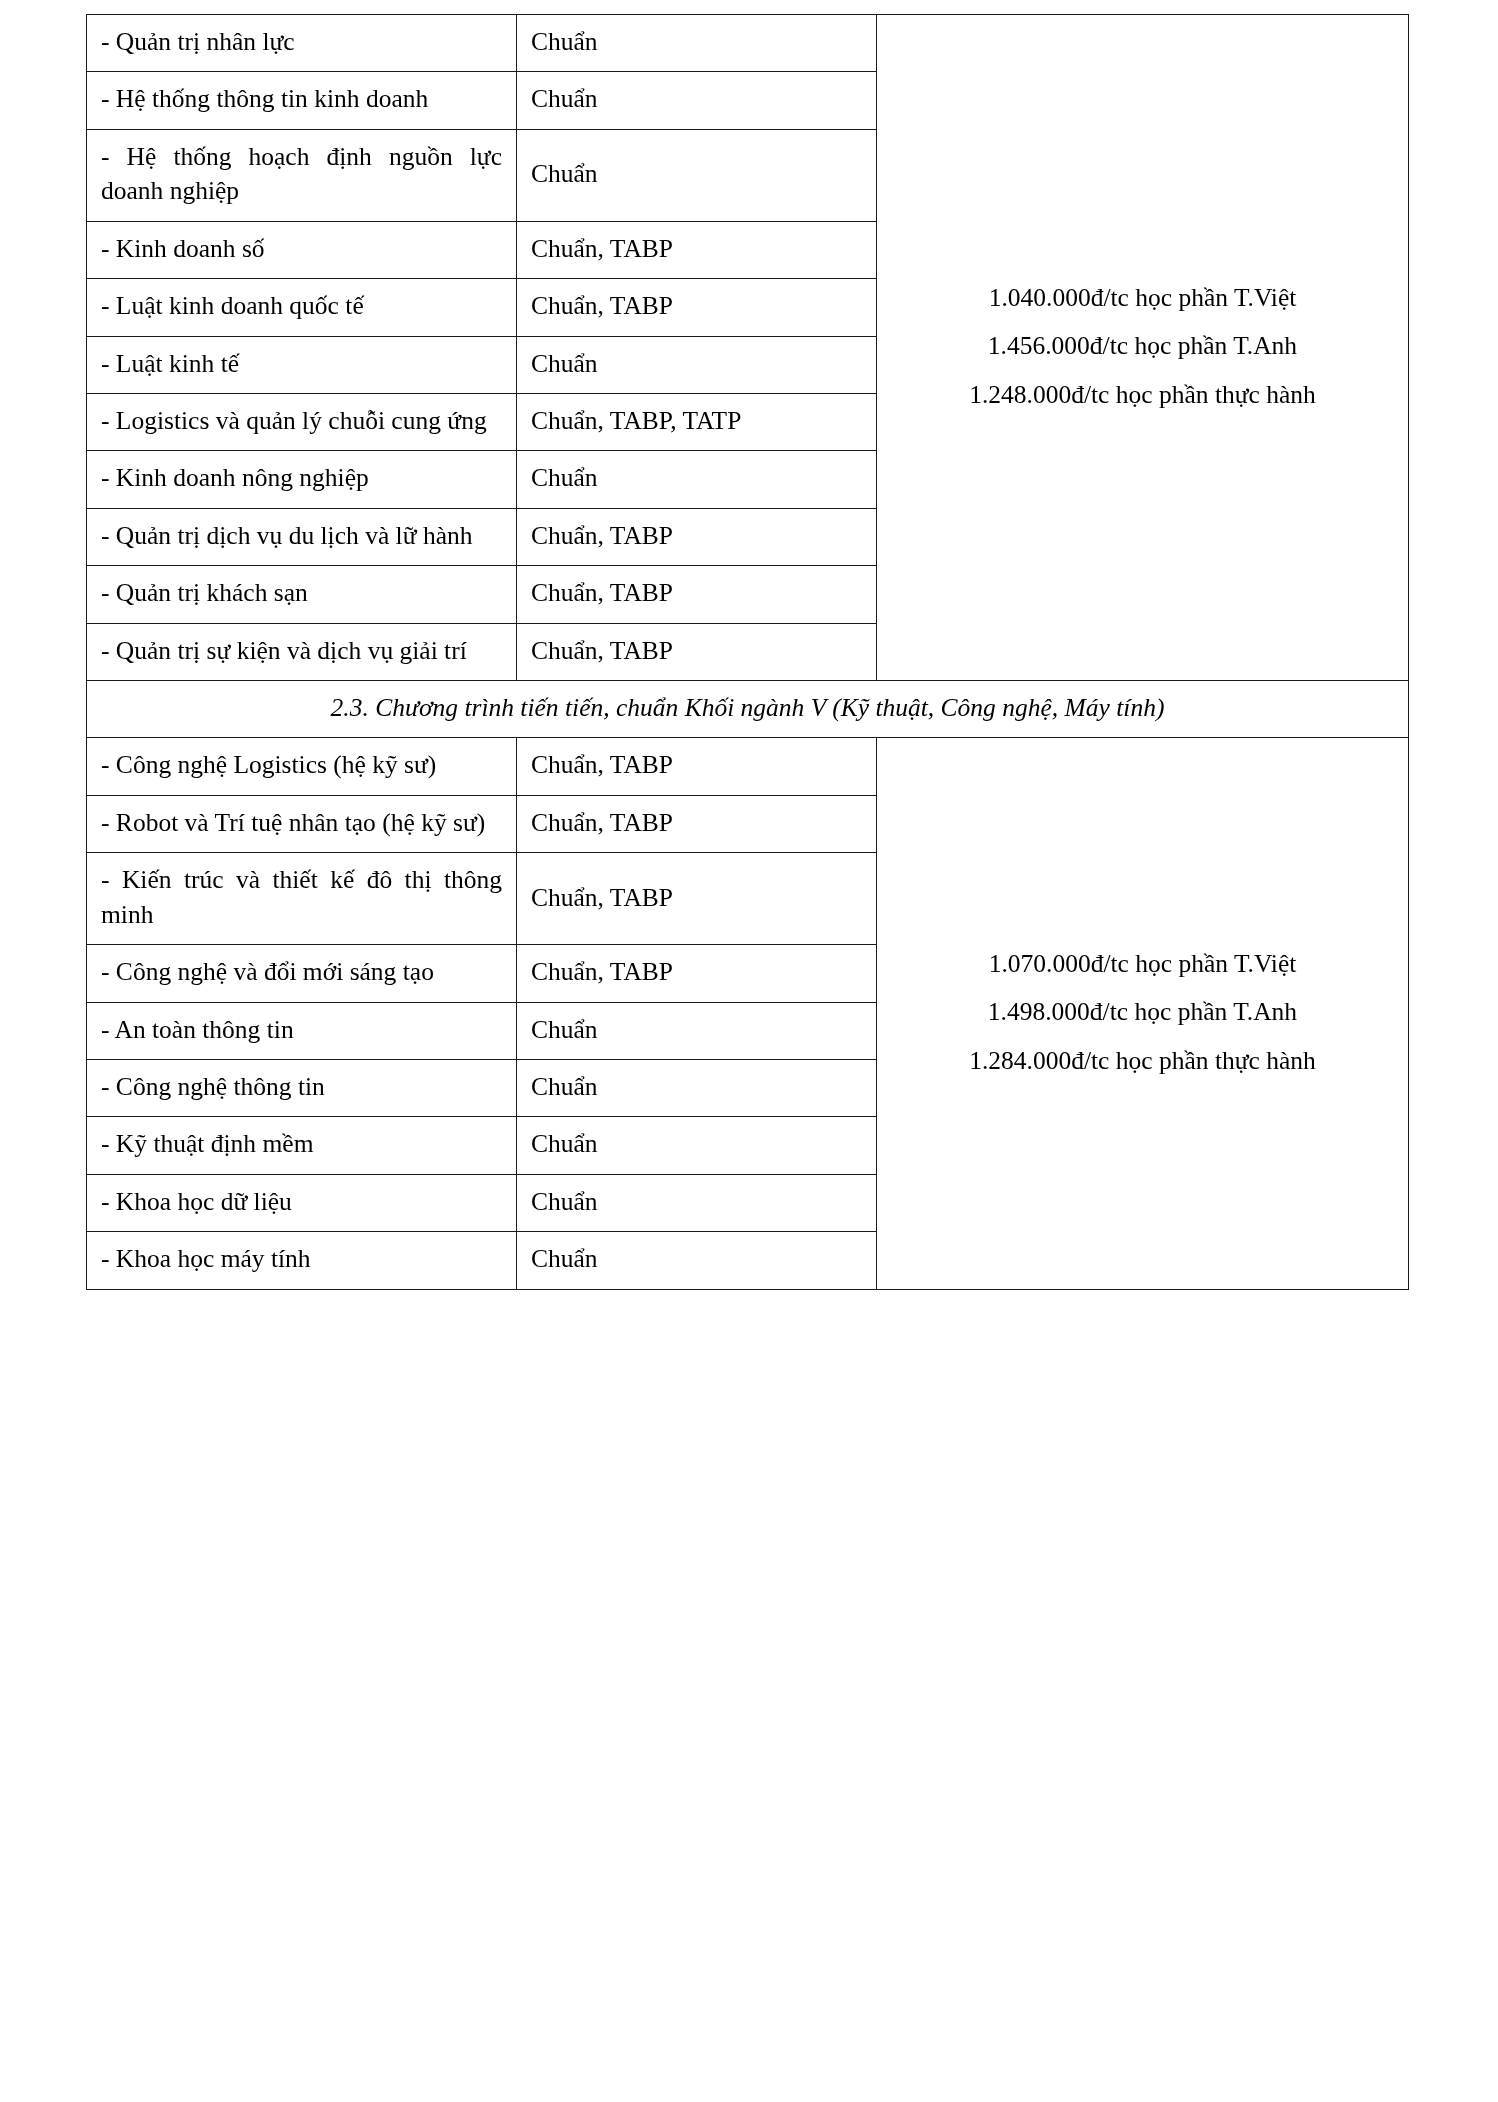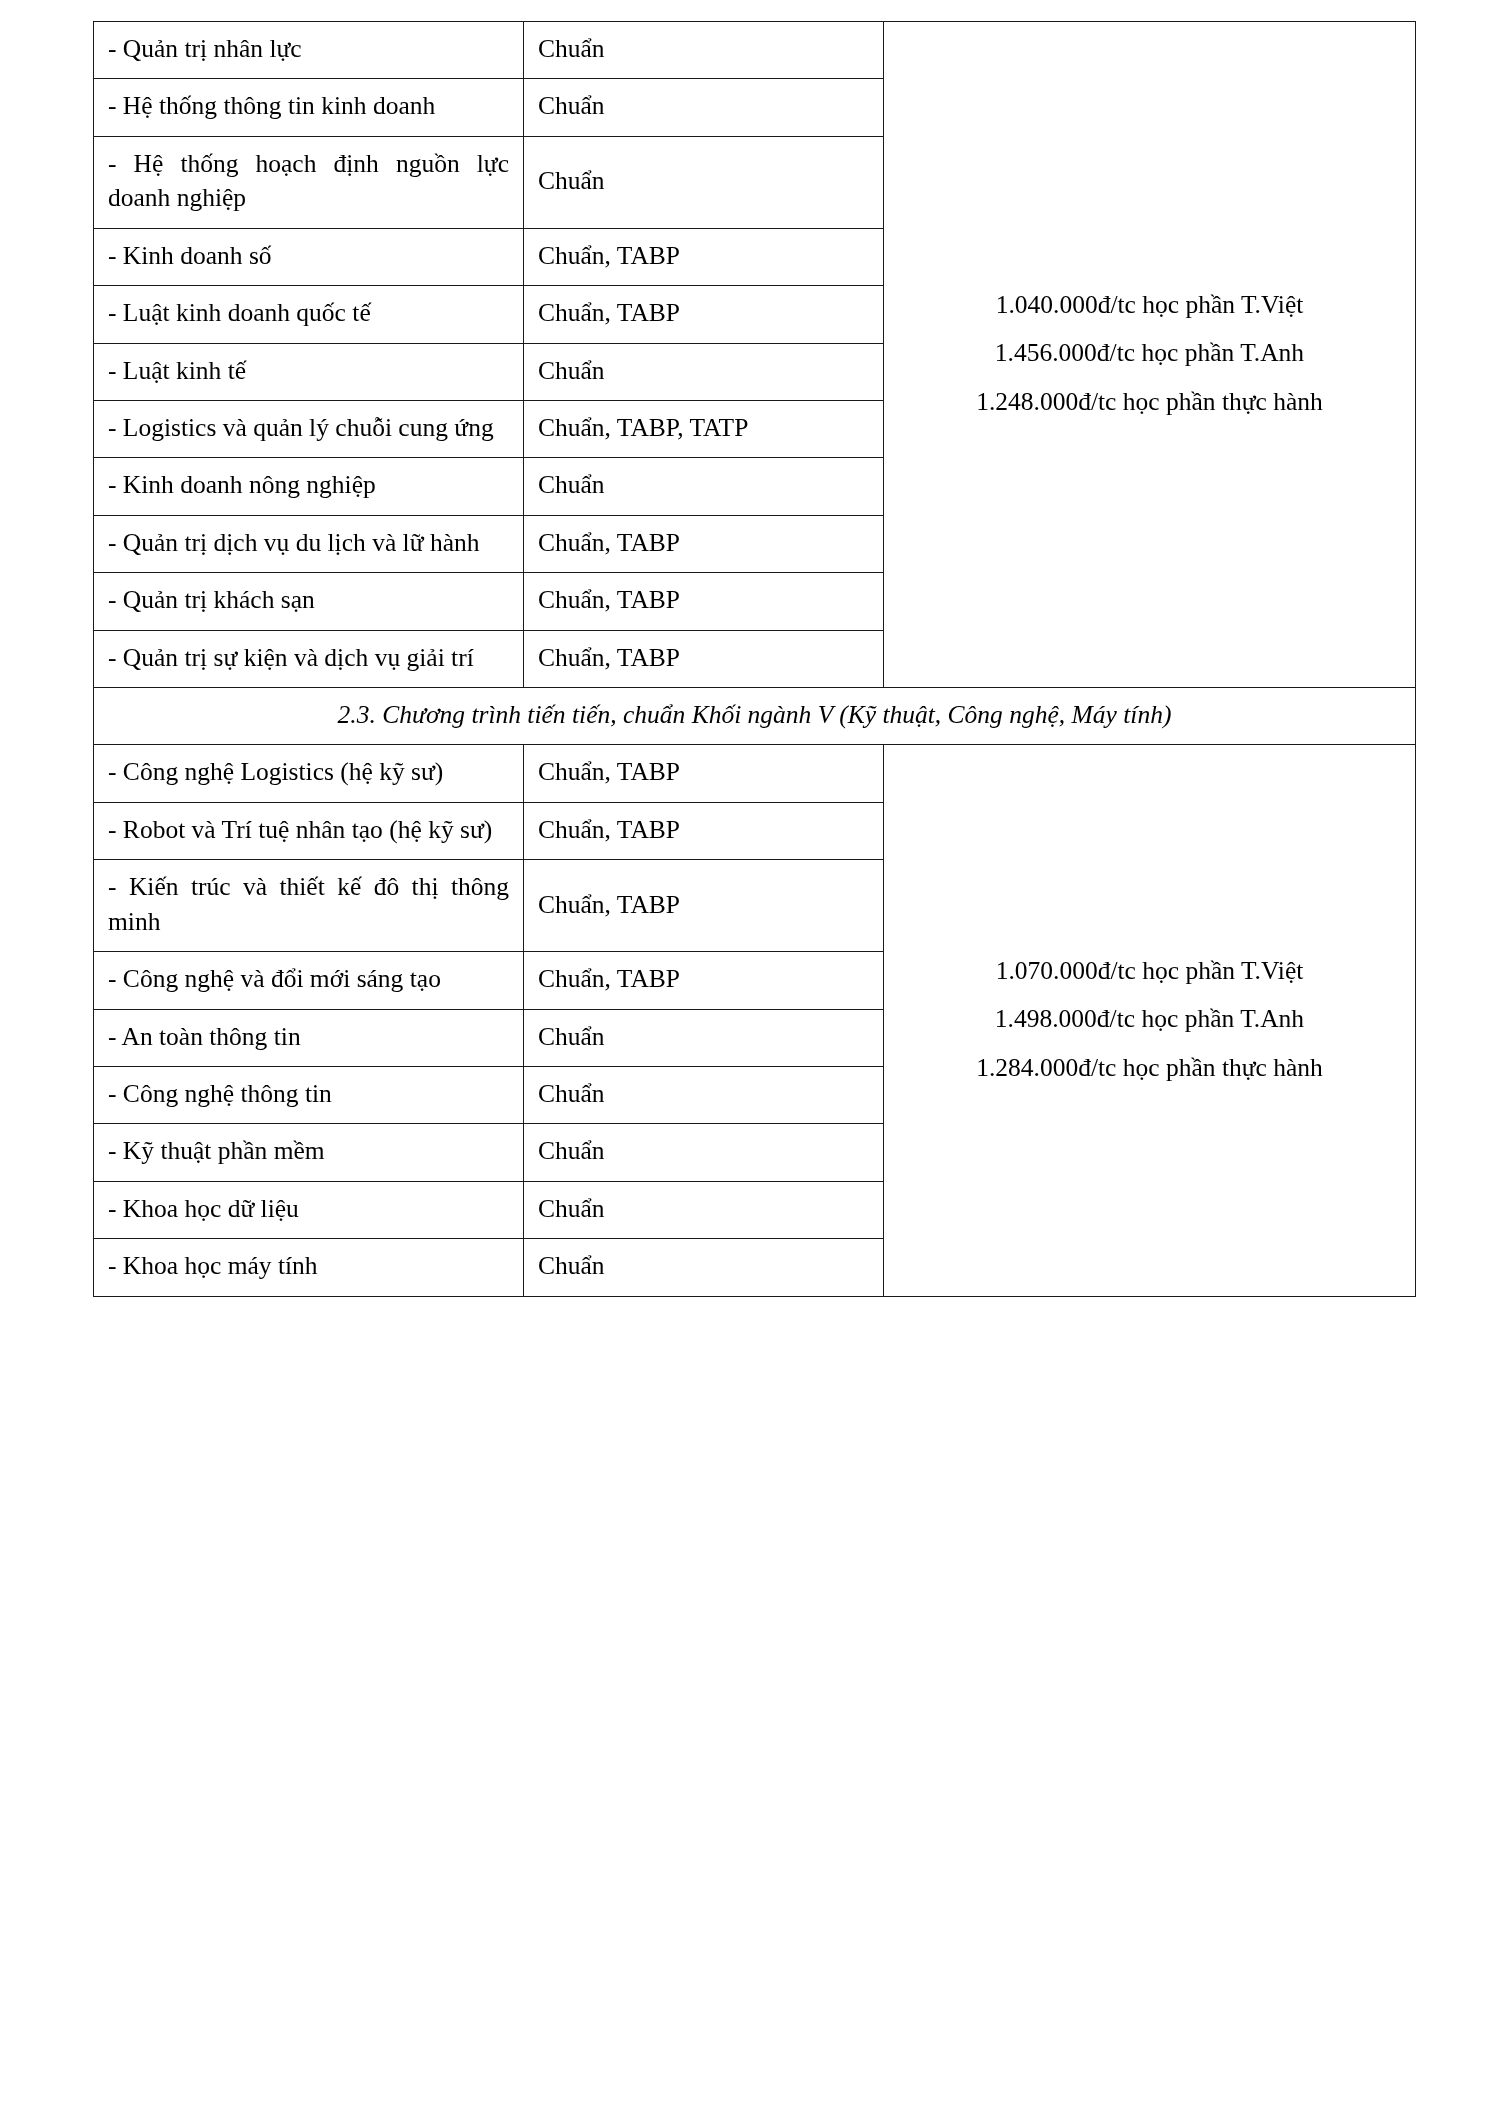--- a/index.html
+++ b/index.html
@@ -9,21 +9,21 @@
   }
   body {
     font-family: "Liberation Serif", serif;
     color: #000000;
   }
   .page {
     position: relative;
     width: 1498px;
     height: 2102px;
     box-sizing: border-box;
-    padding: 11px;
+    padding: 4px;
     background: #ffffff;
     overflow: hidden;
   }
   table.doc-table {
     border-collapse: collapse;
     table-layout: fixed;
     margin-left: 82px;
     margin-top: 10px;
     width: 1322px;
   }
@@ -168,21 +168,21 @@
       </tr>
       <tr>
         <td class="name-cell">- An toàn thông tin</td>
         <td class="type-cell">Chuẩn</td>
       </tr>
       <tr>
         <td class="name-cell">- Công nghệ thông tin</td>
         <td class="type-cell">Chuẩn</td>
       </tr>
       <tr>
-        <td class="name-cell">- Kỹ thuật phần mềm</td>
+        <td class="name-cell">- Kỹ thuật định mềm</td>
         <td class="type-cell">Chuẩn</td>
       </tr>
       <tr>
         <td class="name-cell">- Khoa học dữ liệu</td>
         <td class="type-cell">Chuẩn</td>
       </tr>
       <tr>
         <td class="name-cell">- Khoa học máy tính</td>
         <td class="type-cell">Chuẩn</td>
       </tr>

